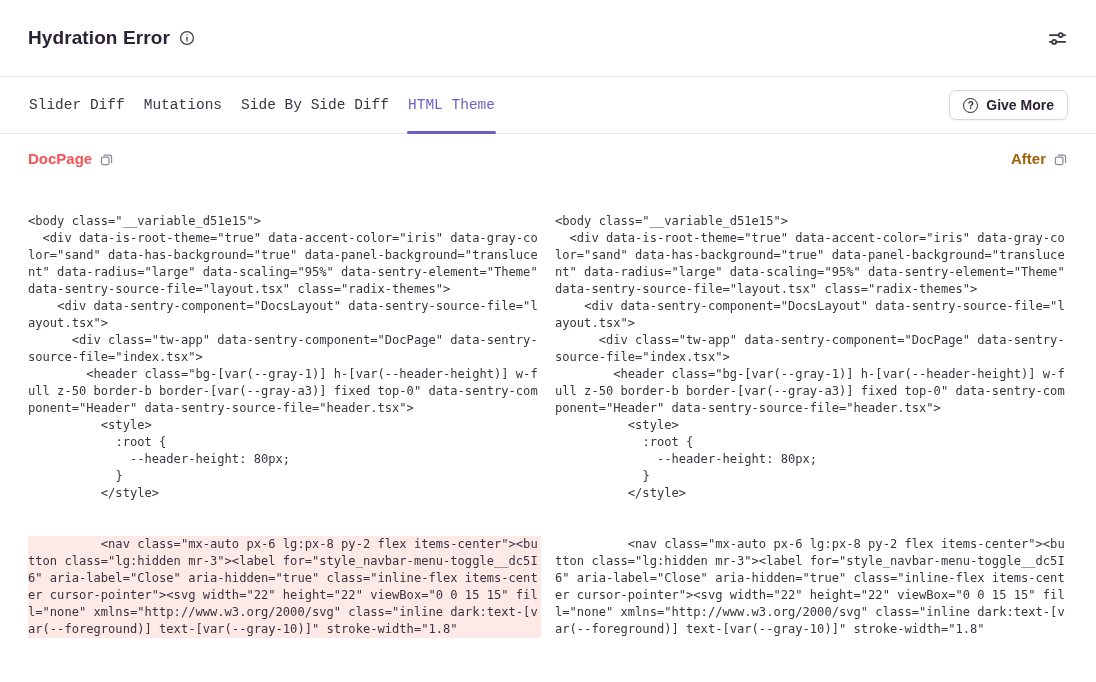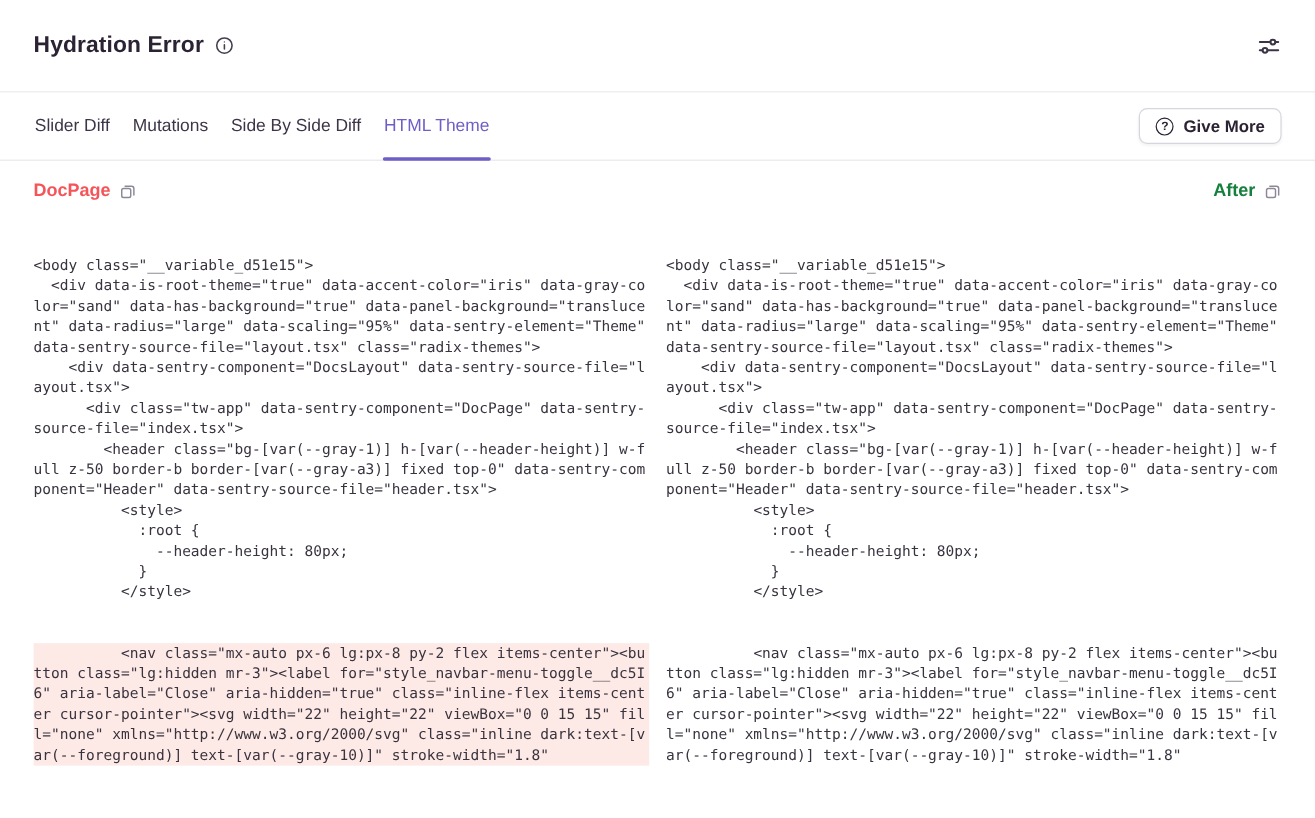--- a/index.html
+++ b/index.html
@@ -26,37 +26,37 @@
   }
   
   .tabbar {
     height:57px; padding:0 28px; border-bottom:1px solid #e9e7ed;
     display:flex; align-items:center; justify-content:space-between;
   }
   .tabs { display:flex; gap:17px; align-self:stretch; }
   .tab {
     background:none; border:none; cursor:pointer; position:relative;
     display:flex; align-items:center; padding:0 1px;
-    font-family:Liberation Sans, sans-serif; font-size:14.5px; color:#3d3547;
+    font-family:Liberation Mono, monospace; font-size:14.5px; color:#3d3547;
   }
   .tab.active { color:#6e5fc6; }
   .tab.active::after {
     content:""; position:absolute; left:0; right:0; bottom:-1px;
     height:3px; background:#6e5fc6; border-radius:2px;
   }
   .qmark {
     width:15px; height:15px; border:1.4px solid #2b2233; border-radius:50%;
     display:inline-flex; align-items:center; justify-content:center;
     font-size:10px; font-weight:700; color:#2b2233;
   }
   
   .diff-head { padding:15px 28px 10px; display:flex; align-items:center; justify-content:space-between; }
   .diff-label { display:flex; align-items:center; gap:7px; font-size:15px; font-weight:700; line-height:20px; }
   .before-label .lbl { color:#f55459; }
-  .after-label  .lbl { color:#15803d; }
+  .after-label  .lbl { color:#a16207; }
   
   .diff-body { display:flex; gap:14px; padding:0 28px; height:491px; overflow:hidden; }
   .code-col {
     width:70.5ch; font-family:"DejaVu Sans Mono", monospace;
     font-size:12.1px; line-height:17px; color:#39333f;
     white-space:pre-wrap; word-break:break-all;
   }
   .seg { white-space:pre-wrap; }
   .removed-line { background:#fdeae6; }
   svg { display:block; }

